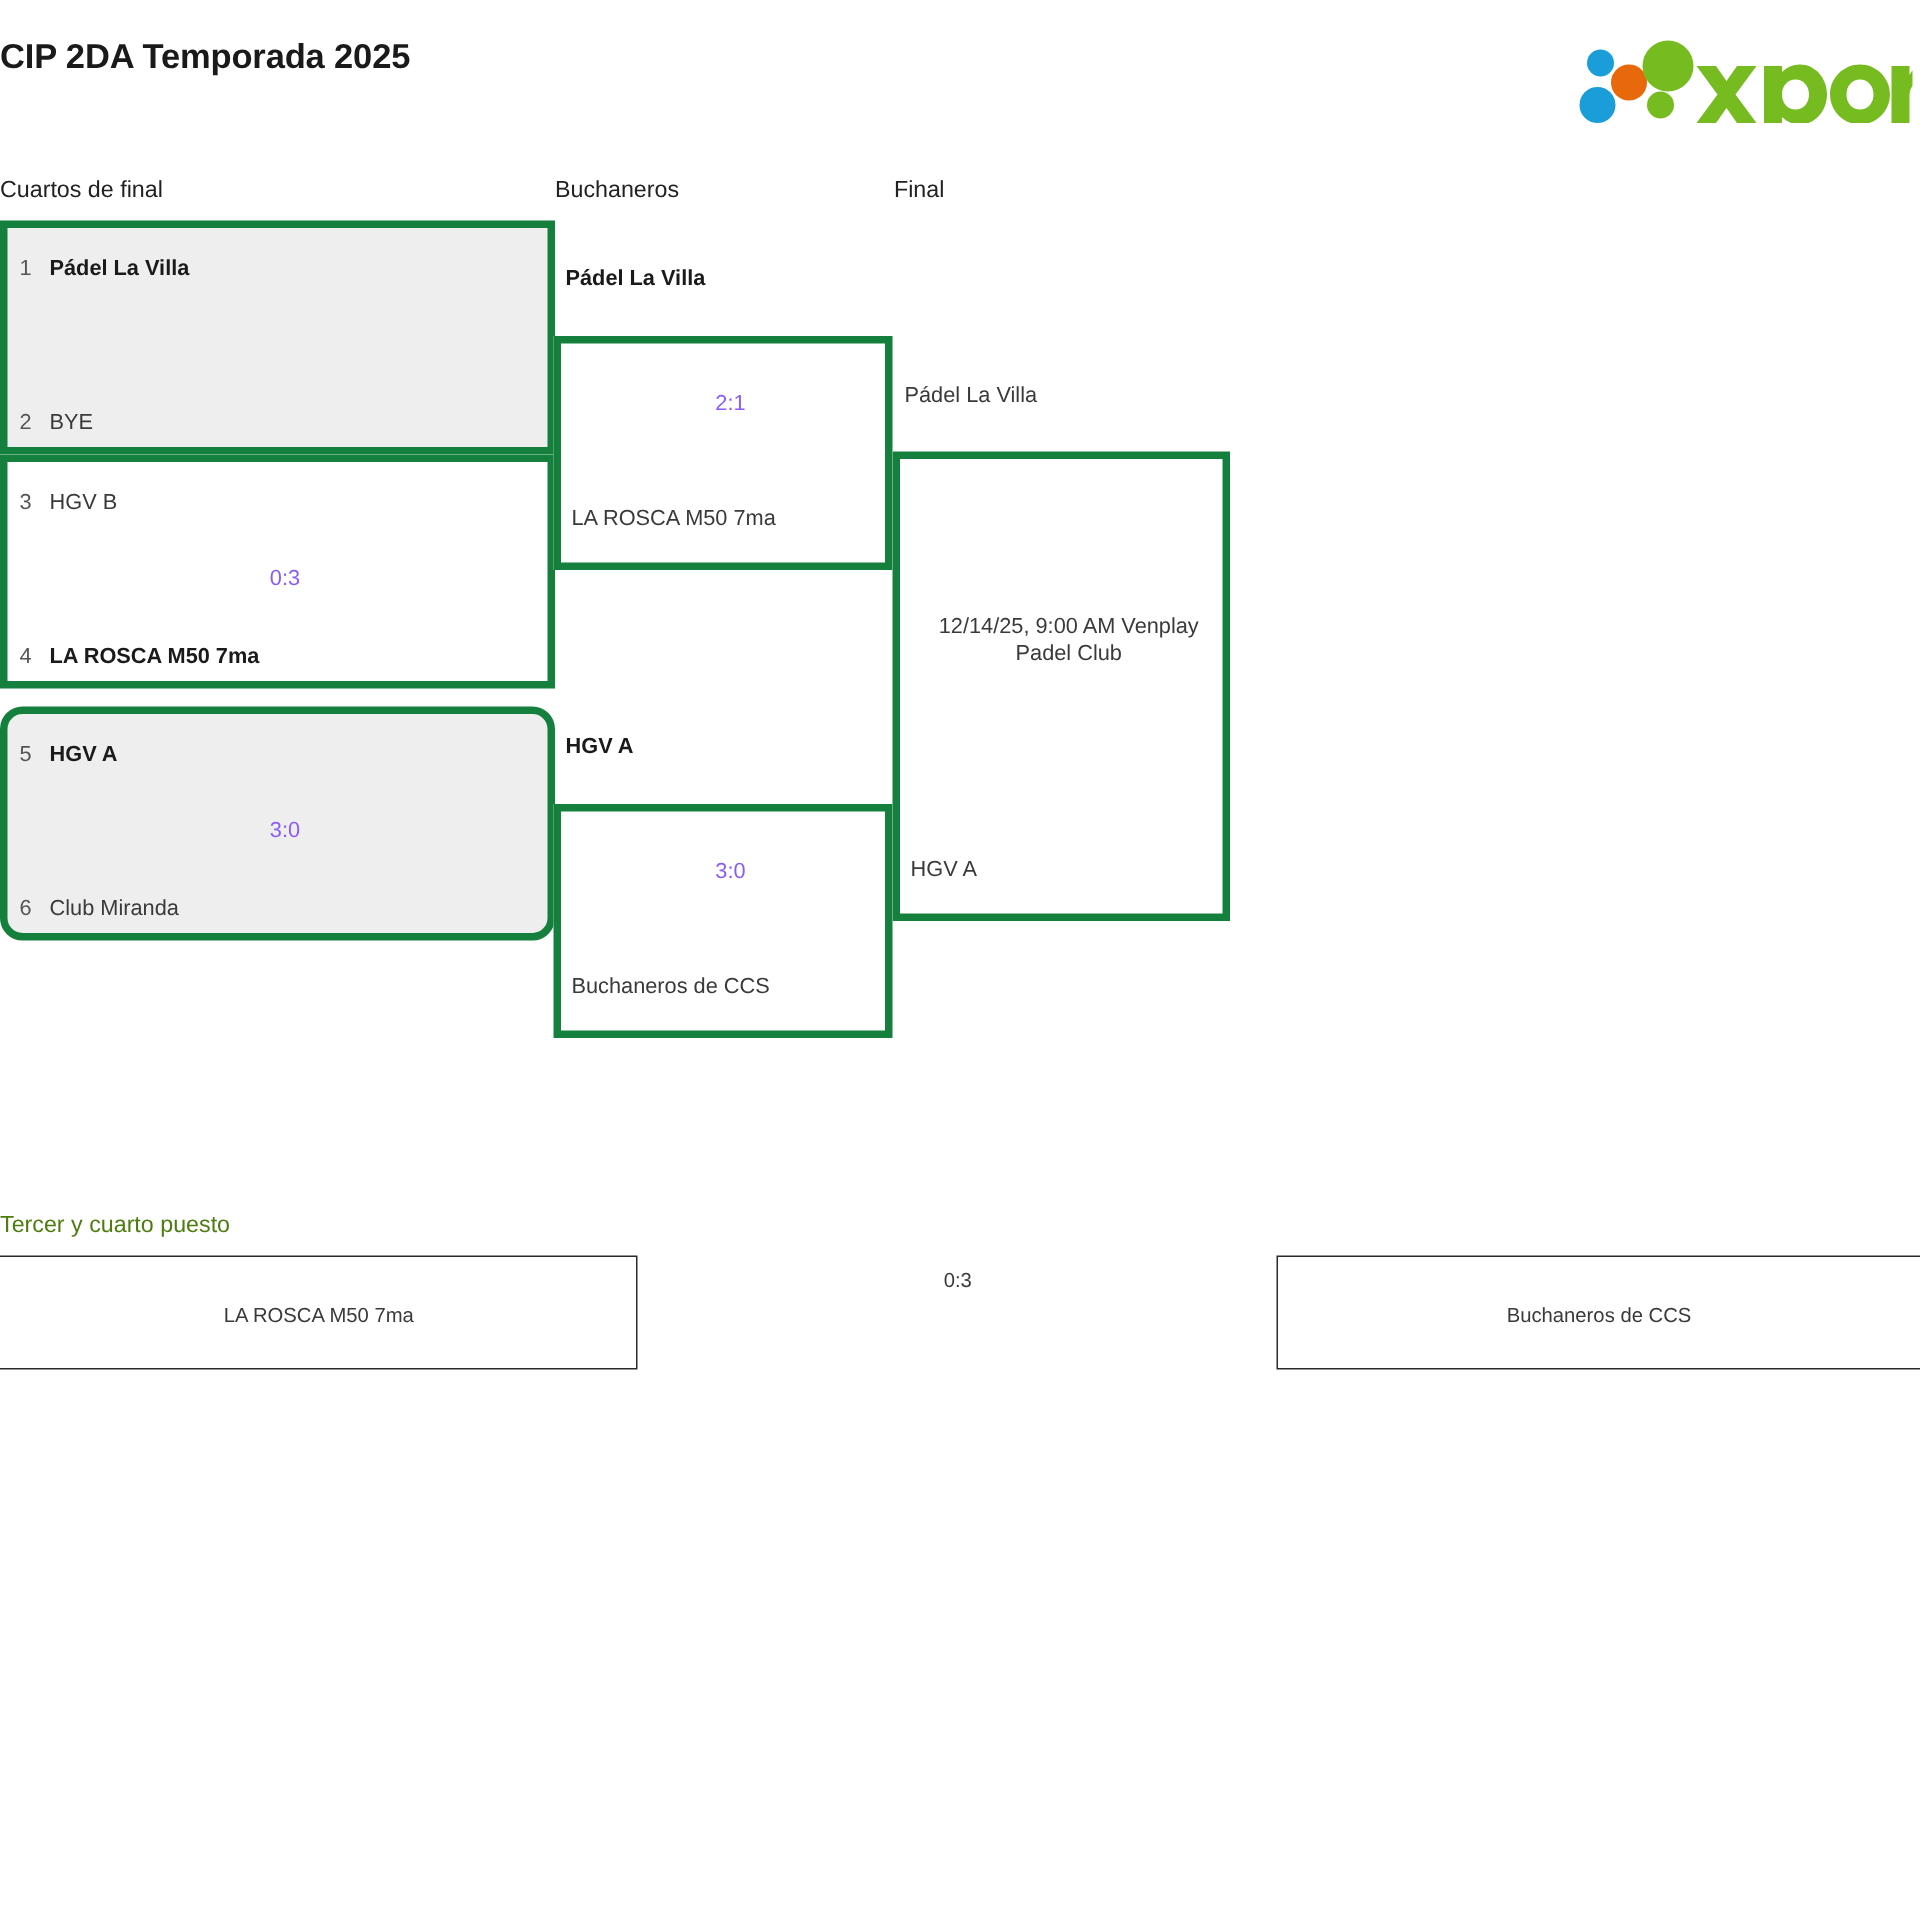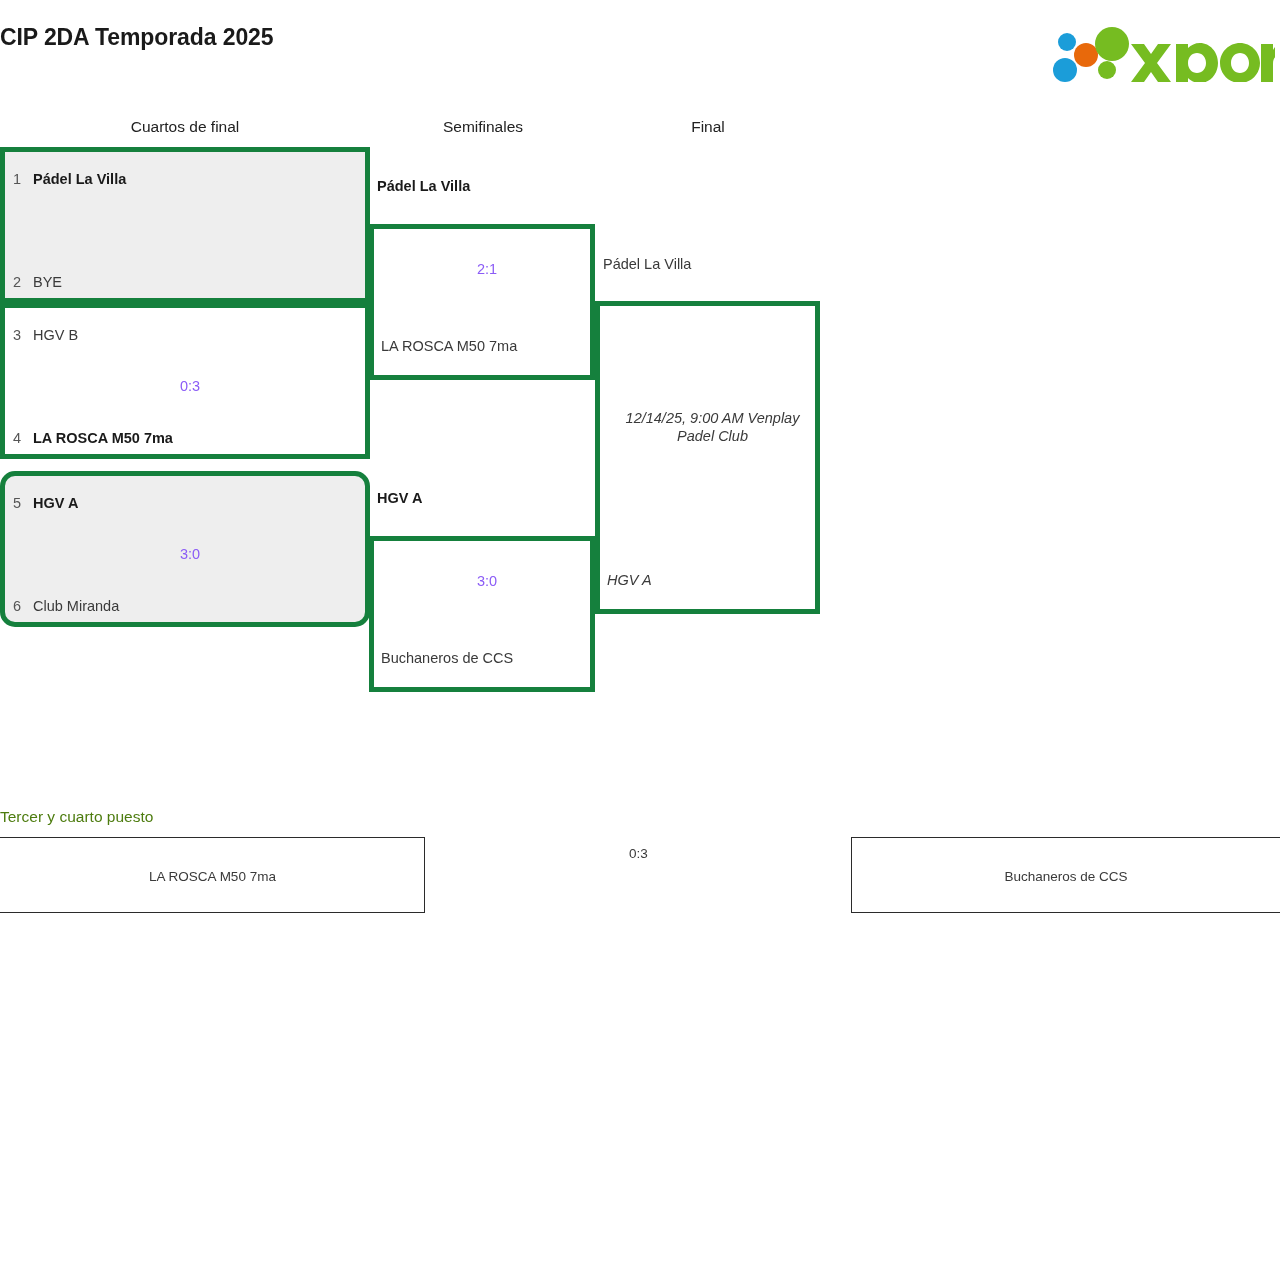--- a/index.html
+++ b/index.html
@@ -28,21 +28,20 @@
 
   
   .logo { position: absolute; left: 1043px; top: 6px; width: 232px; height: 56px; }
   .logo svg { display: block; }
 
   
   .round-head {
     position: absolute;
     font-size: 15.5px;
     color: #222;
-    text-align: center;
     line-height: 20px;
     white-space: nowrap;
   }
   #head-qf { left: 0px;   top: 97px; width: 370px; }
   #head-sf { left: 370px; top: 97px; width: 226px; }
   #head-f  { left: 596px; top: 97px; width: 224px; }
 
   
   .cell {
     position: absolute;
@@ -161,21 +160,21 @@
       <g fill="#76bc21" transform="translate(56,0)">
 
         <path d="M186 5 L198 5 L198 18 L206 18 L206 28 L198 28 L198 42 C198 46 200 47 206 46 L206 56 C192 58 186 53 186 42 L186 28 L181 28 L181 18 L186 18 Z"></path>
 
         <path d="M208 18 L221 18 L229 41 L236 18 L249 18 L231 68 L218 68 L224 53 Z"></path>
       </g>
     </svg>
   </div>
 
   <div class="round-head" id="head-qf">Cuartos de final</div>
-  <div class="round-head" id="head-sf">Semifinales</div>
+  <div class="round-head" id="head-sf">Buchaneros</div>
   <div class="round-head" id="head-f">Final</div>
 
   <div class="cell shaded" style="left:0px; top:127px; width:370px; height:156px;">
     <div class="seed win" style="top:18px;">
       <span class="num">1</span><span class="nm">Pádel La Villa</span>
     </div>
     <div class="seed" style="top:121px;">
       <span class="num">2</span><span class="nm">BYE</span>
     </div>
     <div class="score" style="left:0; top:69px; width:370px;"></div>
@@ -211,21 +210,21 @@
 
   <div class="adv win" style="left:377px; top:469px;">HGV A</div>
 
   <div class="cell" style="left:369px; top:516px; width:226px; height:156px;">
     <div class="score" style="left:0; top:31px; width:226px;">3:0</div>
     <div class="adv" style="left:7px; top:108px;">Buchaneros de CCS</div>
   </div>
 
   <div class="adv" style="left:603px; top:235px;">Pádel La Villa</div>
 
-  <div class="cell" style="left:595px; top:281px; width:225px; height:313px;font-style:italic;">
+  <div class="cell" style="left:595px; top:281px; width:225px; height:313px;">
     <div class="final-meta" style="left:0; top:103px; width:225px;">
       <div>12/14/25, 9:00 AM Venplay</div>
       <div>Padel Club</div>
     </div>
     <div class="adv" style="left:7px; top:265px;">HGV A</div>
   </div>
 
   <div class="tp-title">Tercer y cuarto puesto</div>
 
   <div class="tp-box" style="left:-1px; top:817px; width:426px; height:76px;">

